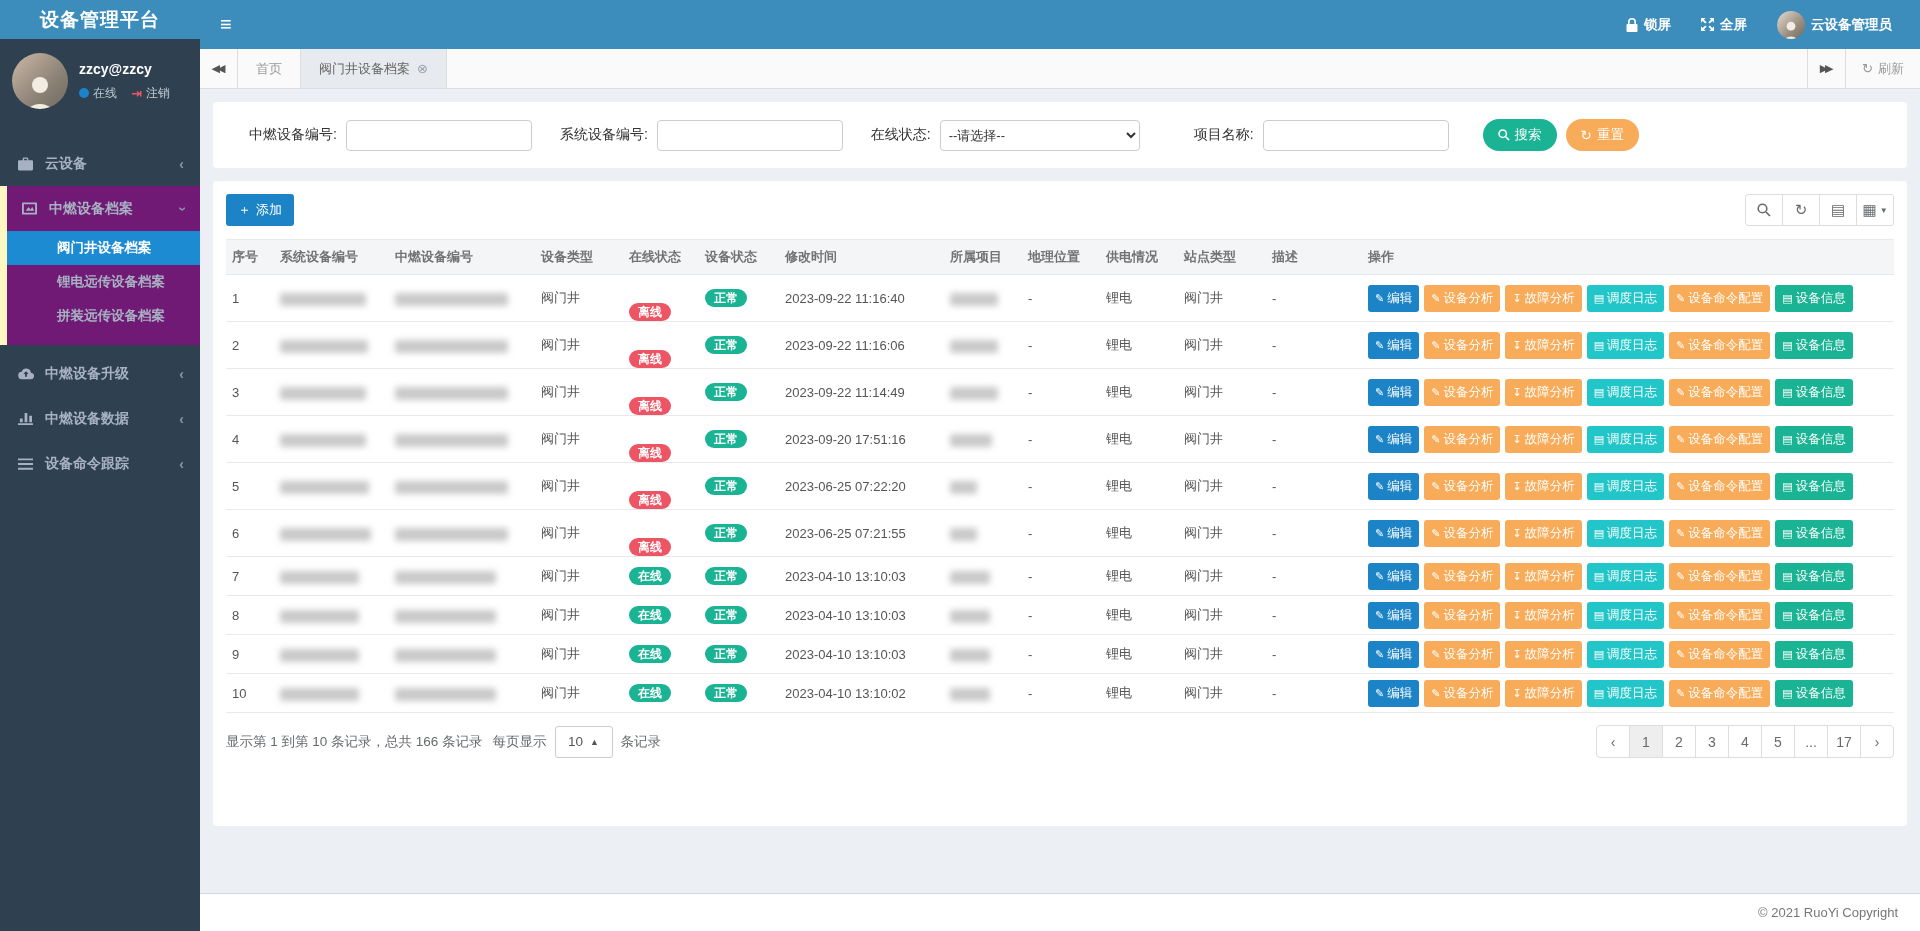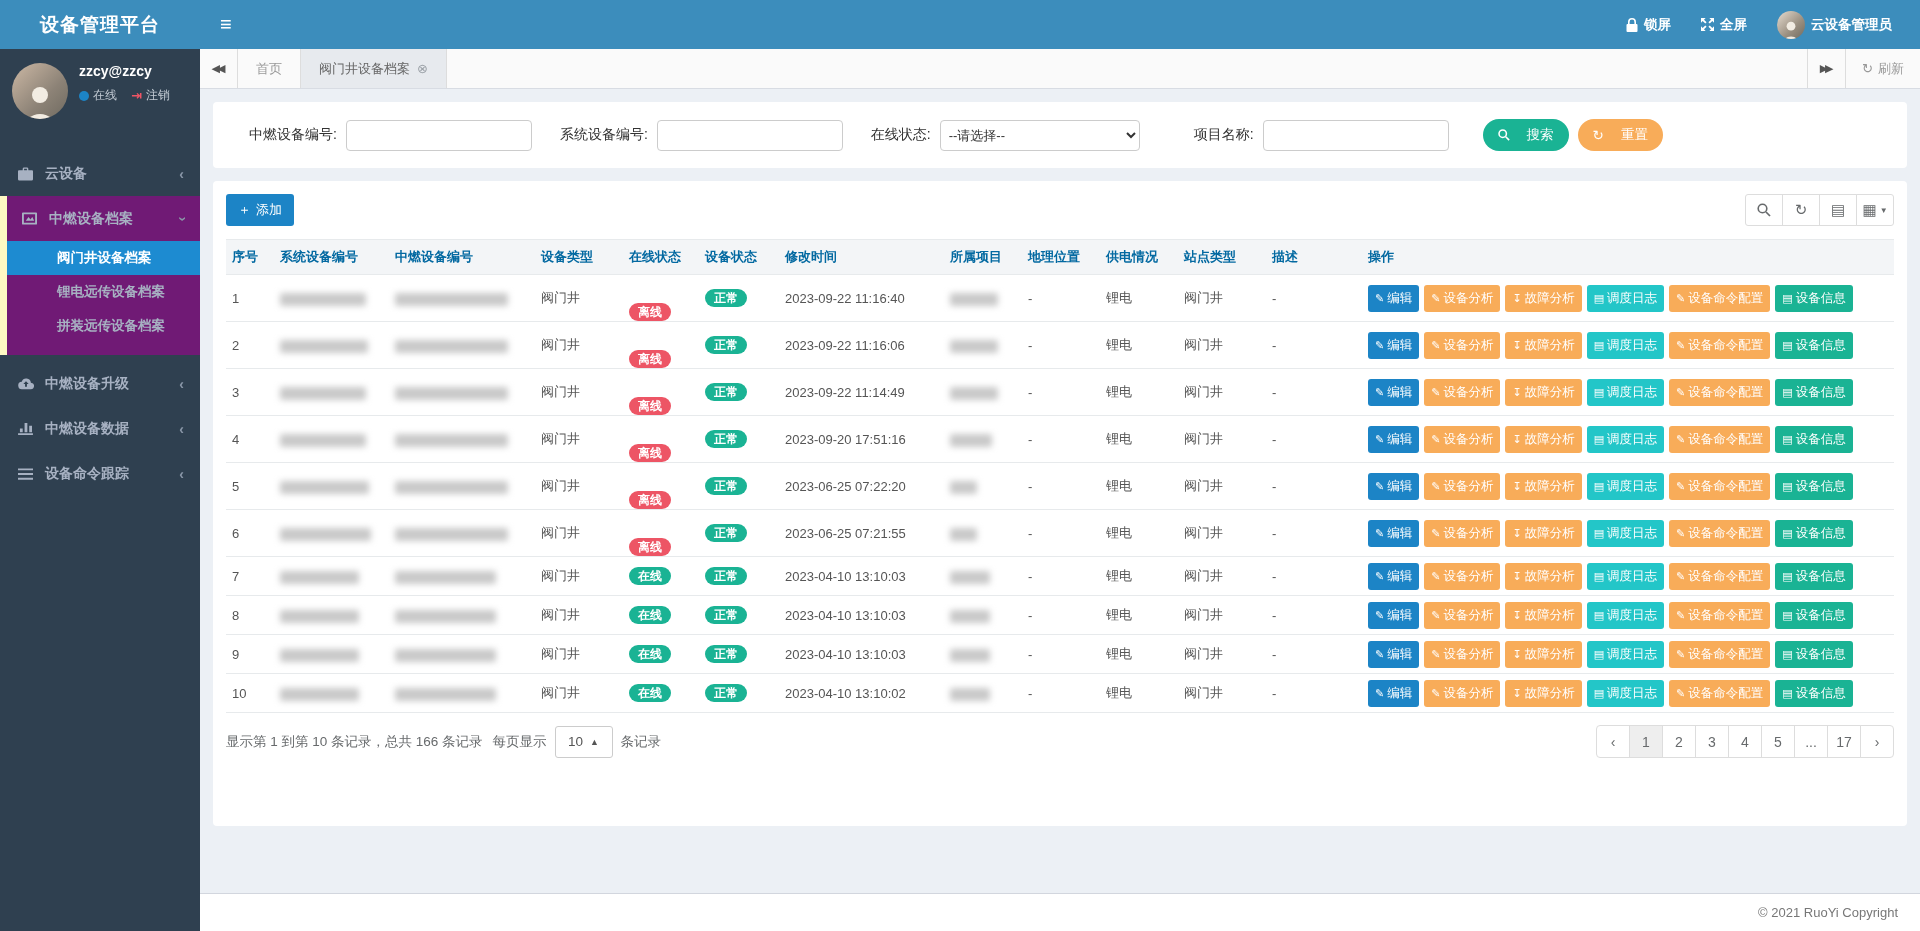--- a/index.html
+++ b/index.html
@@ -1,22 +1,22 @@
 <!DOCTYPE html>
 <html><head>
 <meta charset="utf-8">
 <style>
   * { margin:0; padding:0; box-sizing:border-box; }
   html,body { width:1920px; height:931px; overflow:hidden; font-family:"Liberation Sans","DejaVu Sans",sans-serif; background:#ecf0f5; }
   .app { display:flex; width:100%; height:100%; }
 
   
   .sidebar { width:200px; background:#2f4050; height:100%; flex-shrink:0; display:flex; flex-direction:column; }
-  .brand { height:49px; background:#3c8dbc; color:#fff; font-size:19px; font-weight:bold; display:flex; align-items:center; justify-content:center; letter-spacing:1px; }
-  .user-panel { padding:14px 12px 18px 12px; display:flex; }
+  .brand { height:39px; background:#3c8dbc; color:#fff; font-size:19px; font-weight:bold; display:flex; align-items:center; justify-content:center; letter-spacing:1px; }
+  .user-panel { padding:14px 12px 18px 12px; display:flex; align-items:center; }
   .avatar { width:56px; height:56px; border-radius:50%; background:linear-gradient(135deg,#cdb9a5,#8d8377 60%,#6f6a60); position:relative; overflow:hidden; flex-shrink:0; }
   .avatar svg { position:absolute; bottom:-3px; left:50%; transform:translateX(-50%); }
   .user-meta { margin-left:11px; }
   .user-name { color:#fff; font-size:14px; font-weight:bold; margin-bottom:8px; }
   .user-status { display:flex; align-items:center; font-size:12px; color:#c3cbd4; gap:4px; }
   .dot { width:10px; height:10px; border-radius:50%; background:#1c84c6; display:inline-block; }
   .logout { display:flex; align-items:center; gap:4px; margin-left:10px; color:#c3cbd4; cursor:pointer; }
   .logout-ic { color:#ed5565; font-weight:bold; font-size:13px; }
   .menu { margin-top:14px; }
   .menu-item { height:45px; display:flex; align-items:center; padding:0 16px 0 18px; color:#a7b1c2; font-size:14px; font-weight:600; cursor:pointer; }
@@ -47,35 +47,35 @@
   .tab-refresh { display:flex; align-items:center; gap:5px; padding:0 16px; color:#999; font-size:13px; border-left:1px solid #ddd; cursor:pointer; }
 
   
   .content { flex:1; background:#ecf0f5; padding:13px 13px 0 13px; overflow:hidden; }
   .card { background:#fff; border-radius:4px; }
   .search-card { height:66px; display:flex; align-items:center; padding:0 12px 0 36px; margin-bottom:13px; }
   .f-group { display:flex; align-items:center; margin-right:28px; }
   .f-label { font-size:14px; color:#333; margin-right:9px; white-space:nowrap; }
   .f-input { width:186px; height:31px; border:1px solid #ccc; border-radius:4px; padding:0 8px; font-size:13px; color:#333; outline:none; }
   .f-select { width:200px; height:31px; border:1px solid #ccc; border-radius:4px; font-size:13px; color:#333; background:#fff; outline:none; padding:0 4px; }
-  .btn-pill { display:inline-flex; align-items:center; gap:17px; border:none; color:#fff; font-size:13.5px; padding:7px 15px; border-radius:17px; cursor:pointer; font-family:inherit; }
+  .btn-pill { display:inline-flex; align-items:center; gap:5px; border:none; color:#fff; font-size:13.5px; padding:7px 15px; border-radius:17px; cursor:pointer; font-family:inherit; }
   .btn-search { background:#1ab394; margin-left:6px; }
   .btn-reset { background:#f8ac59; margin-left:9px; }
 
   .table-card { padding:13px 13px 20px 13px; min-height:645px; }
   .toolbar { display:flex; align-items:center; }
   .btn-add { background:#1c84c6; color:#fff; border:none; border-radius:3px; font-size:13px; padding:7px 12px; cursor:pointer; display:inline-flex; gap:5px; align-items:center; font-family:inherit; }
   .tool-group { margin-left:auto; display:flex; }
   .tool-btn { width:38px; height:32px; background:#fff; border:1px solid #ddd; display:flex; align-items:center; justify-content:center; color:#676a6c; cursor:pointer; margin-left:-1px; font-size:15px; }
   .tool-btn:first-child { border-radius:3px 0 0 3px; margin-left:0; }
   .tool-btn:last-child { border-radius:0 3px 3px 0; }
   .caret-dn { font-size:8px; margin-left:3px; }
 
   table { width:100%; border-collapse:collapse; table-layout:fixed; margin-top:13px; }
-  thead th { background:#f3f5f7; border-top:1px solid #e7eaec; border-bottom:1px solid #e7eaec; font-size:13px; color:#0369a1; text-align:left; font-weight:bold; padding:8px 6px; white-space:nowrap; }
+  thead th { background:#f3f5f7; border-top:1px solid #e7eaec; border-bottom:1px solid #e7eaec; font-size:13px; color:#737373; text-align:left; font-weight:bold; padding:8px 6px; white-space:nowrap; }
   tbody td { border-bottom:1px solid #e7eaec; font-size:13px; color:#555; padding:0 6px; height:39px; white-space:nowrap; }
   .blur-block { display:inline-block; height:13px; border-radius:2px; background:#c9c9c9; filter:blur(3px); vertical-align:middle; }
   .badge { display:inline-block; color:#fff; font-size:12px; font-weight:bold; padding:3px 9px; border-radius:11px; line-height:1; }
   .badge-green { background:#1ab394; }
   .badge-red { background:#ed5565;margin-top:28px; }
   .row-btn { display:inline-flex; align-items:center; gap:3px; border:none; color:#fff; font-size:12.5px; padding:5px 7px; border-radius:3px; margin-right:5px; cursor:pointer; font-family:inherit; }
   .bg-blue { background:#1c84c6; } .bg-orange { background:#f8ac59; } .bg-cyan { background:#23c6c8; } .bg-green { background:#1ab394; }
   .ric { font-size:11px; }
 
   .pager-row { display:flex; align-items:center; margin-top:12px; font-size:13.5px; color:#676a6c; }

